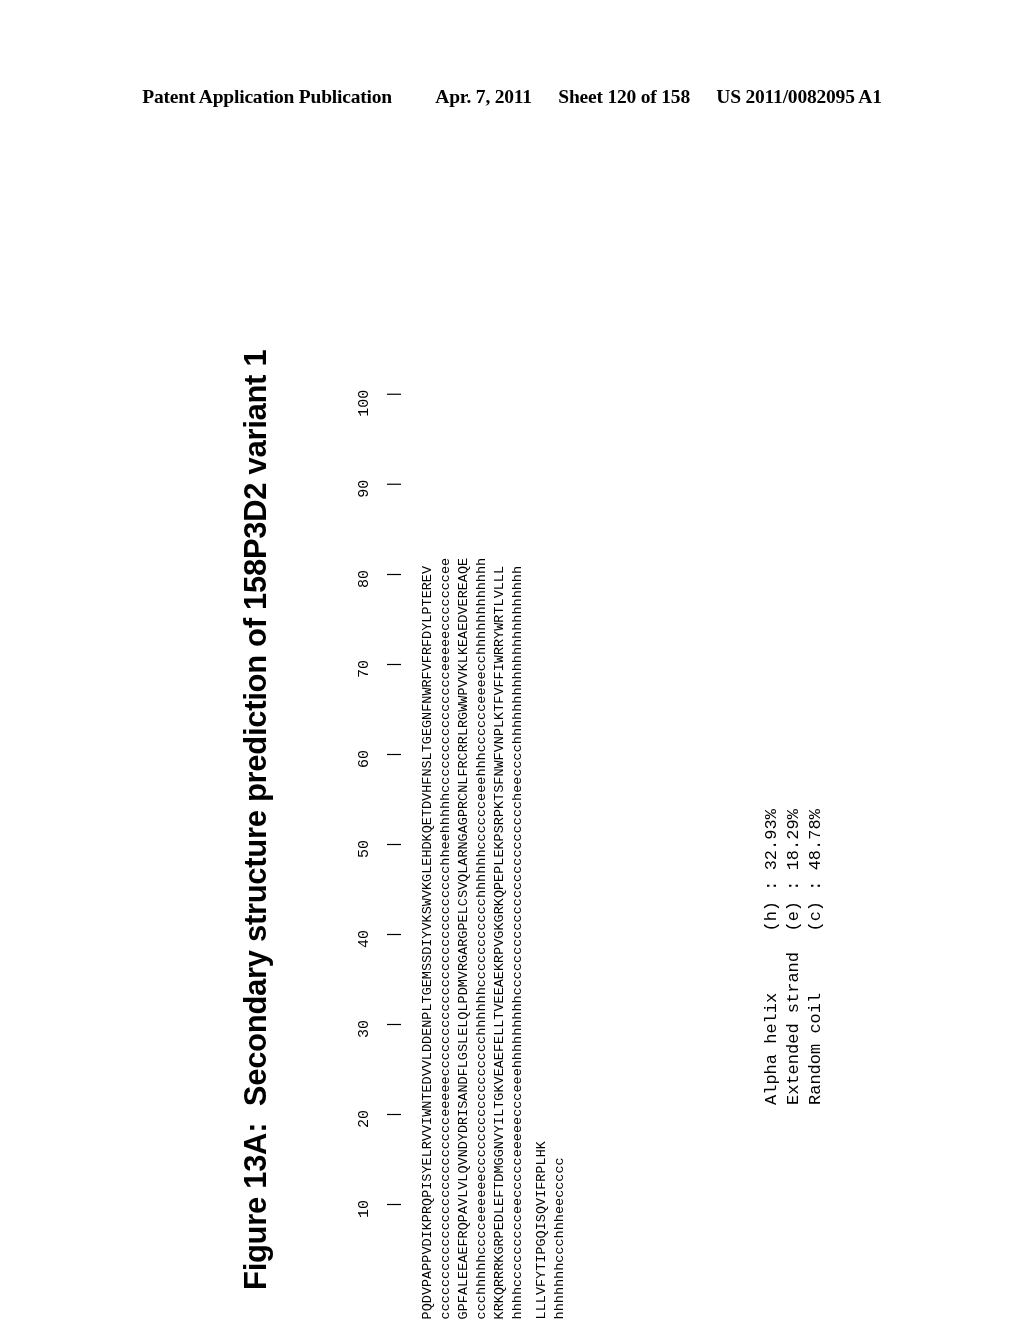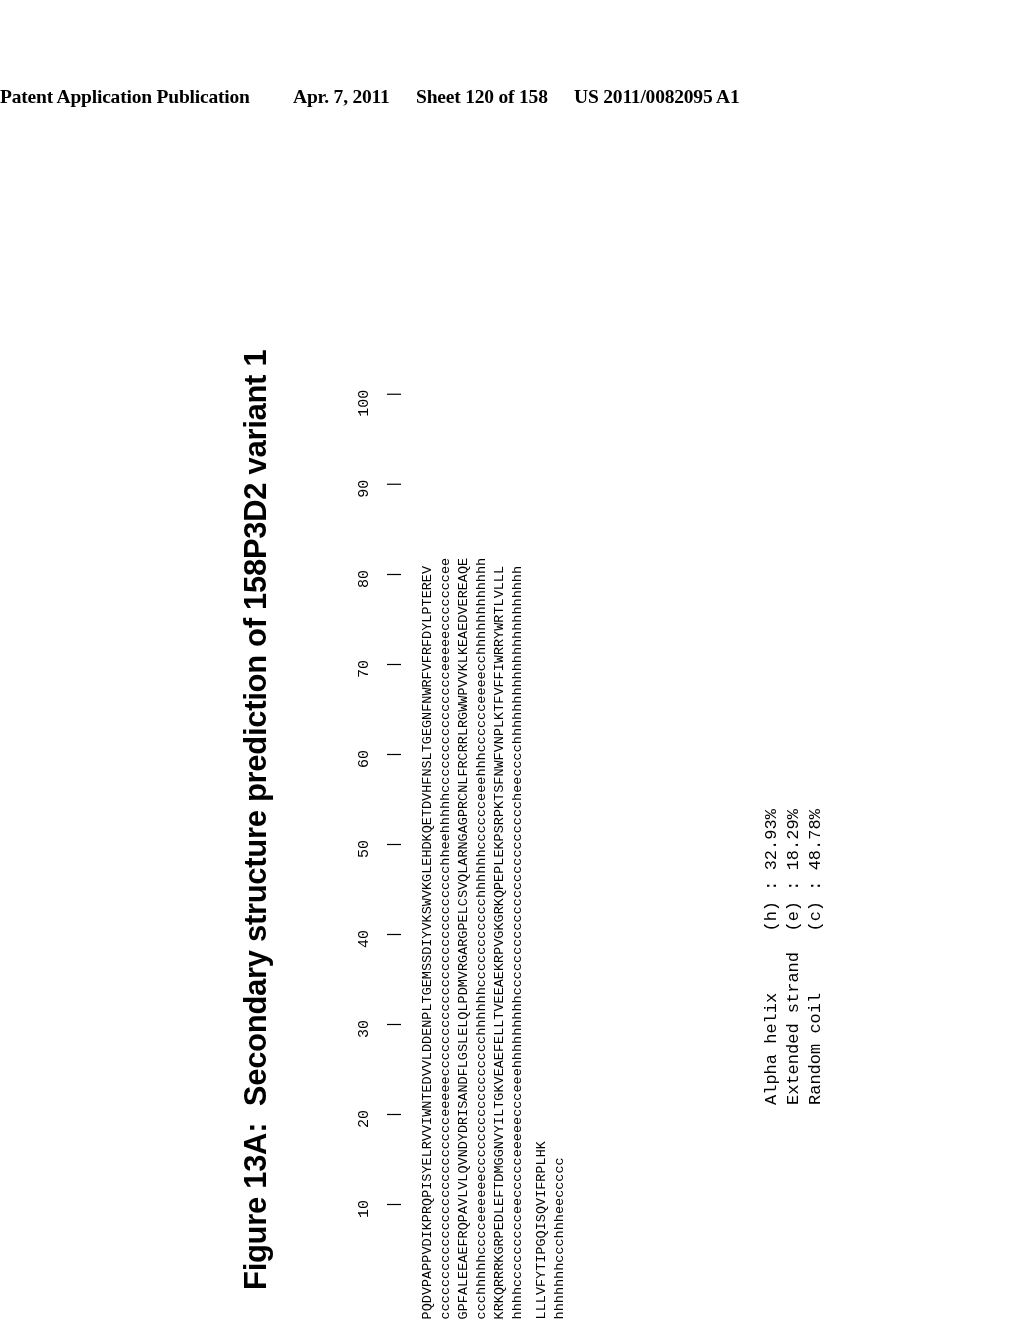--- a/index.html
+++ b/index.html
@@ -15,20 +15,21 @@
     color: #000000;
     overflow: hidden;
   }
 
   
   #page-header {
     position: absolute;
     top: 86px;
     left: 0;
     width: 1024px;
+    text-align: center;
     font-family: "Liberation Serif", serif;
     font-weight: bold;
     font-size: 19.5px;
     letter-spacing: -0.2px;
     white-space: nowrap;
   }
   #page-header .hdr-seg { display: inline-block; }
   .hdr-gap-lg { display: inline-block; width: 34px; }
   .hdr-gap-sm { display: inline-block; width: 17px; }
 

